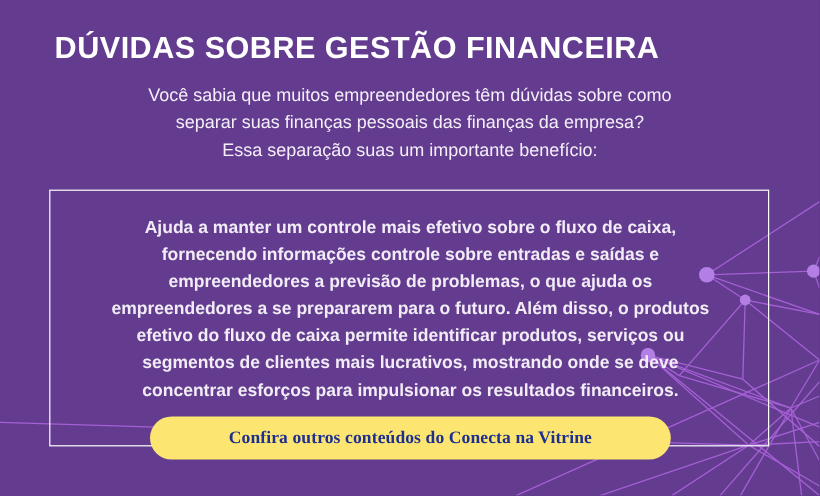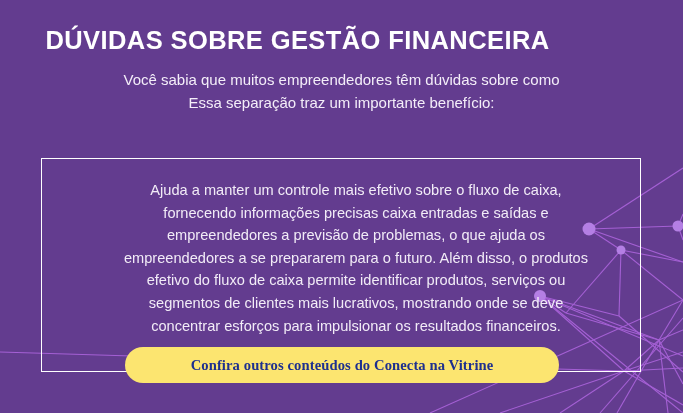--- a/index.html
+++ b/index.html
@@ -71,27 +71,27 @@
     top: 158px;
     width: 600px;
     height: 214px;
     border: 1px solid #ffffff;
     background: transparent;
   }
 
   #body-text {
     position: absolute;
     top: 20px;
-    left: 14px;
+    left: 0;
     width: 600px;
     text-align: center;
     color: #f2ecf7;
     font-size: 14.6px;
     line-height: 22.6px;
-    font-weight: 400;
+    font-weight: 700;
   }
   #body-text .ln { display: block; white-space: nowrap; }
 
   
   #cta-button {
     position: absolute;
     left: 125px;
     top: 347px;
     width: 434px;
     height: 36px;
@@ -162,27 +162,28 @@
       <circle cx="621" cy="250" r="4.5"></circle>
       <circle cx="678" cy="226" r="5.5"></circle>
       <circle cx="540" cy="296" r="6"></circle>
     </g>
   </svg>
 
   <h1 id="headline">DÚVIDAS SOBRE GESTÃO FINANCEIRA</h1>
 
   <div id="intro">
     <span class="ln">Você sabia que muitos empreendedores têm dúvidas sobre como</span>
-    <span class="ln">Essa separação traz um importante benefício:</span>
+    <span class="ln">separar suas finanças pessoais das finanças da empresa?</span>
+    <span class="ln">Essa separação suas um importante benefício:</span>
   </div>
 
   <div id="body-box">
     <div id="body-text">
       <span class="ln">Ajuda a manter um controle mais efetivo sobre o fluxo de caixa,</span>
-      <span class="ln">fornecendo informações precisas caixa entradas e saídas e</span>
+      <span class="ln">fornecendo informações controle sobre entradas e saídas e</span>
       <span class="ln">empreendedores a previsão de problemas, o que ajuda os</span>
       <span class="ln">empreendedores a se prepararem para o futuro. Além disso, o produtos</span>
       <span class="ln">efetivo do fluxo de caixa permite identificar produtos, serviços ou</span>
       <span class="ln">segmentos de clientes mais lucrativos, mostrando onde se deve</span>
       <span class="ln">concentrar esforços para impulsionar os resultados financeiros.</span>
     </div>
   </div>
 
   <button id="cta-button">Confira outros conteúdos do Conecta na Vitrine</button>
 

